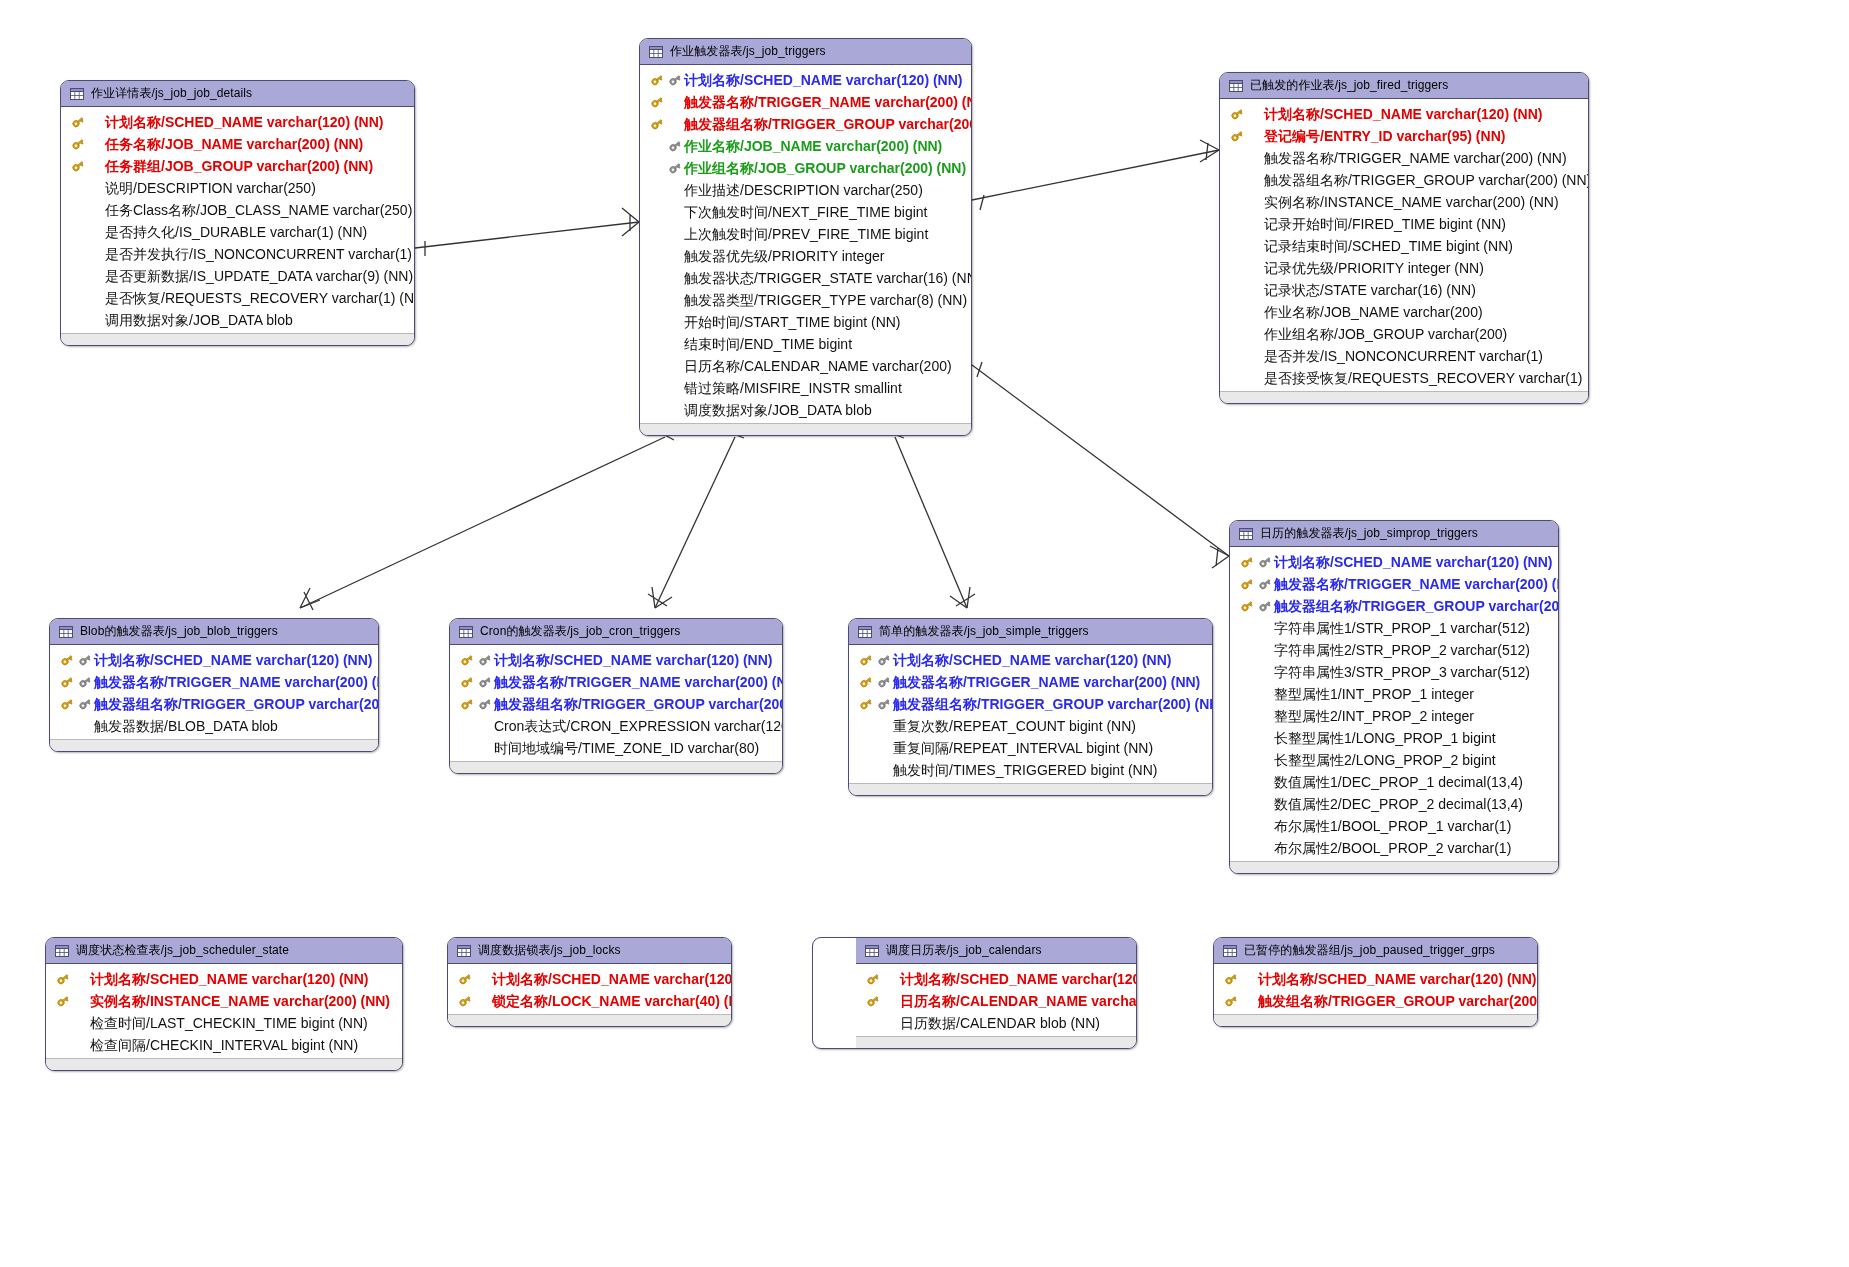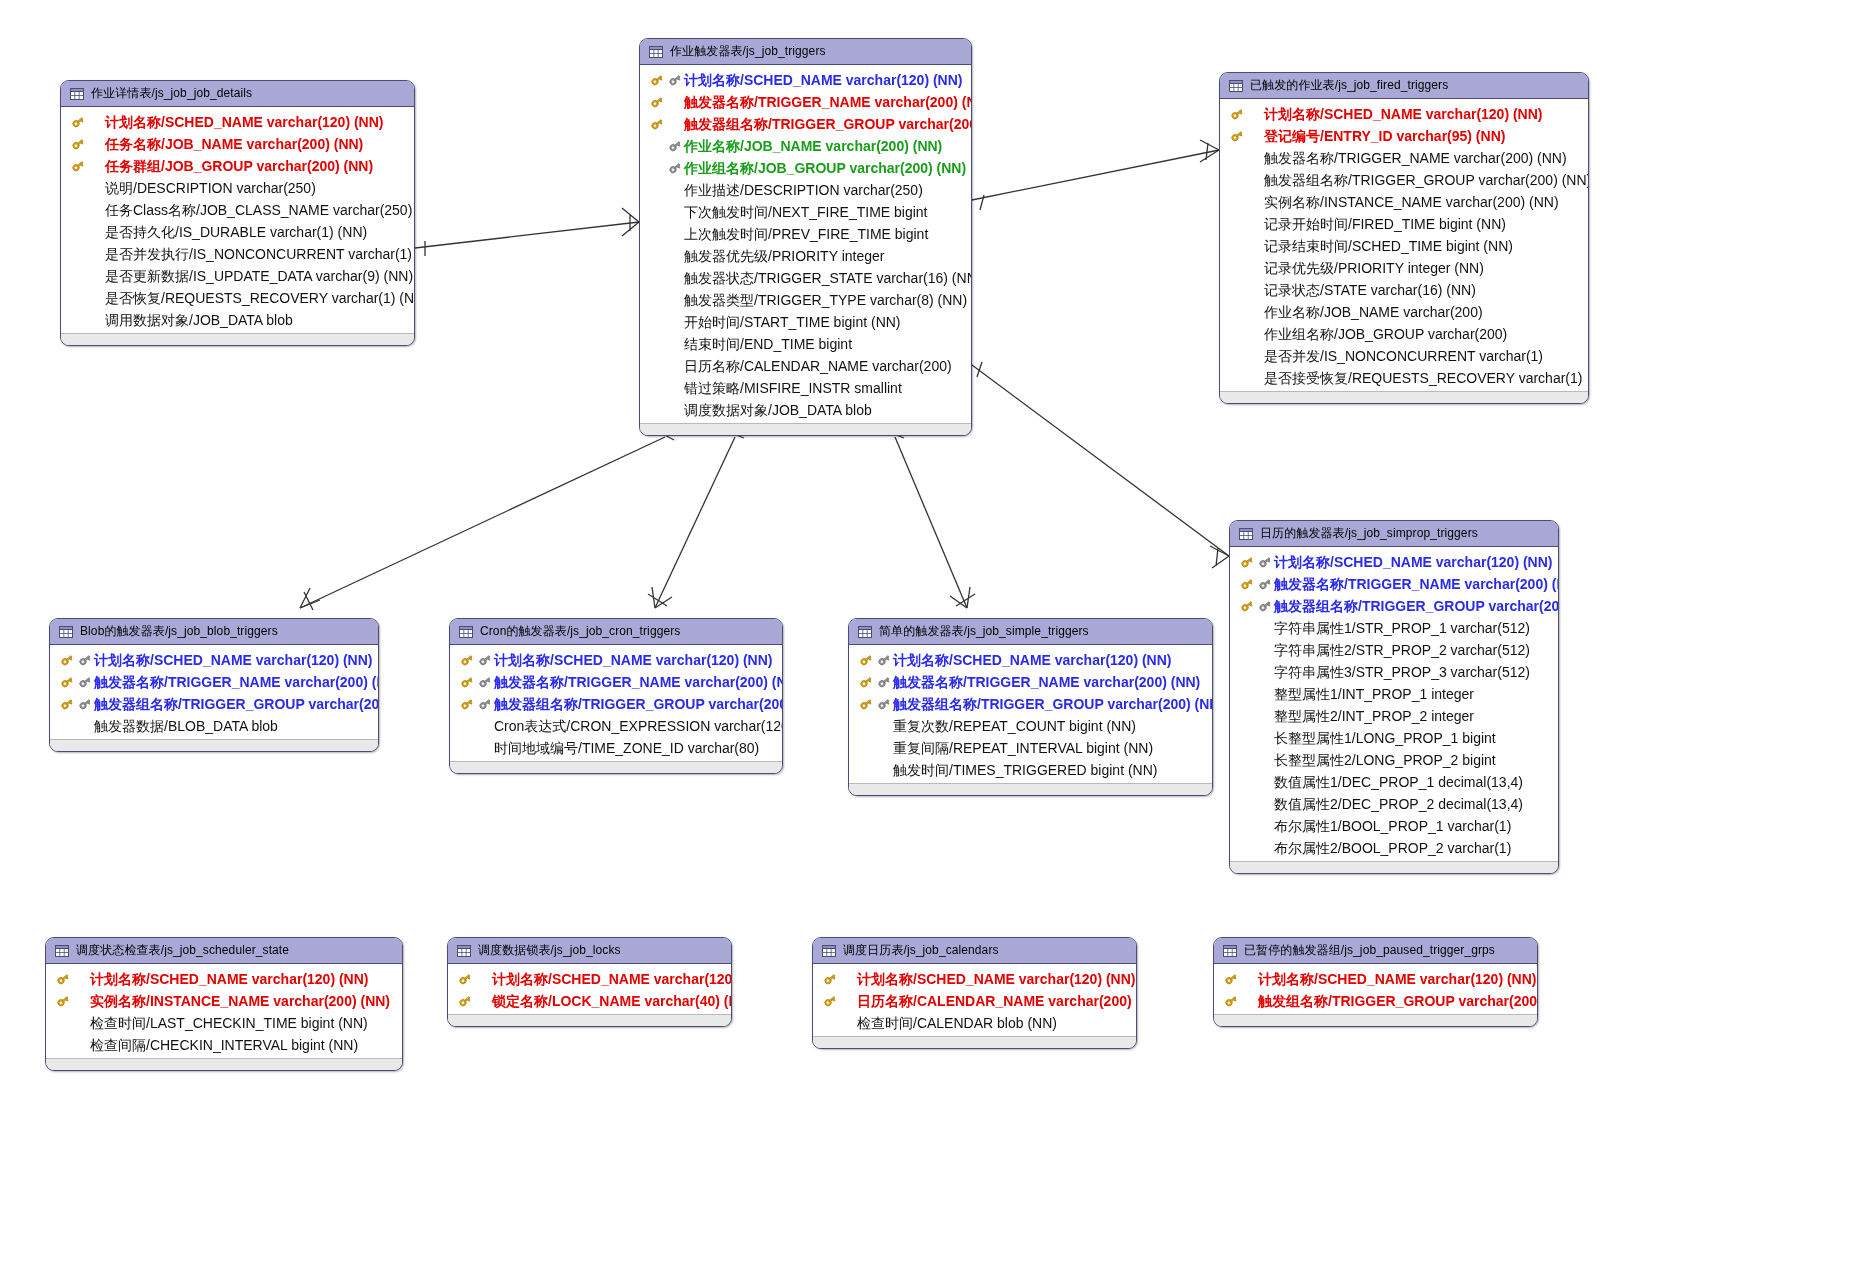--- a/index.html
+++ b/index.html
@@ -920,21 +920,21 @@
                 <rect x="10.0" y="7.7" width="1.3" height="2.1" fill="#e0a81c" stroke="#a97b06" stroke-width="0.7"></rect>
               </g>
             </svg>
           </span>
           <span class="kslot"></span>
           <span class="fname c-red">锁定名称/LOCK_NAME varchar(40) (NN)</span>
         </div>
       </div>
       <div class="efoot"></div>
     </div>
-    <div class="entity" style="left: 812px; top: 937px; width: 325px;">
+    <div class="entity" style="left: 812px; top: 937px; width: 325px; padding-left: 43px;">
       <div class="ehead">
         <svg class="tblicon" viewBox="0 0 14 12">
           <rect x="0.5" y="0.5" width="13" height="11" fill="#ffffff" stroke="#4b4b78"></rect>
           <rect x="0.5" y="0.5" width="13" height="3" fill="#8f8fc4" stroke="#4b4b78"></rect>
           <line x1="4.8" y1="3.5" x2="4.8" y2="11.5" stroke="#4b4b78" stroke-width="0.8"></line>
           <line x1="9.2" y1="3.5" x2="9.2" y2="11.5" stroke="#4b4b78" stroke-width="0.8"></line>
           <line x1="0.5" y1="7.5" x2="13.5" y2="7.5" stroke="#4b4b78" stroke-width="0.8"></line>
         </svg>
         <span class="ttl">调度日历表/js_job_calendars</span>
       </div>
@@ -963,21 +963,21 @@
                 <rect x="10.0" y="7.7" width="1.3" height="2.1" fill="#e0a81c" stroke="#a97b06" stroke-width="0.7"></rect>
               </g>
             </svg>
           </span>
           <span class="kslot"></span>
           <span class="fname c-red">日历名称/CALENDAR_NAME varchar(200) (NN)</span>
         </div>
         <div class="erow">
           <span class="kslot"></span>
           <span class="kslot"></span>
-          <span class="fname c-black">检查时间/CALENDAR blob (NN)</span>
+          <span class="fname c-black">日历数据/CALENDAR blob (NN)</span>
         </div>
       </div>
       <div class="efoot"></div>
     </div>
     <div class="entity" style="left: 1213px; top: 937px; width: 325px;">
       <div class="ehead">
         <svg class="tblicon" viewBox="0 0 14 12">
           <rect x="0.5" y="0.5" width="13" height="11" fill="#ffffff" stroke="#4b4b78"></rect>
           <rect x="0.5" y="0.5" width="13" height="3" fill="#8f8fc4" stroke="#4b4b78"></rect>
           <line x1="4.8" y1="3.5" x2="4.8" y2="11.5" stroke="#4b4b78" stroke-width="0.8"></line>

